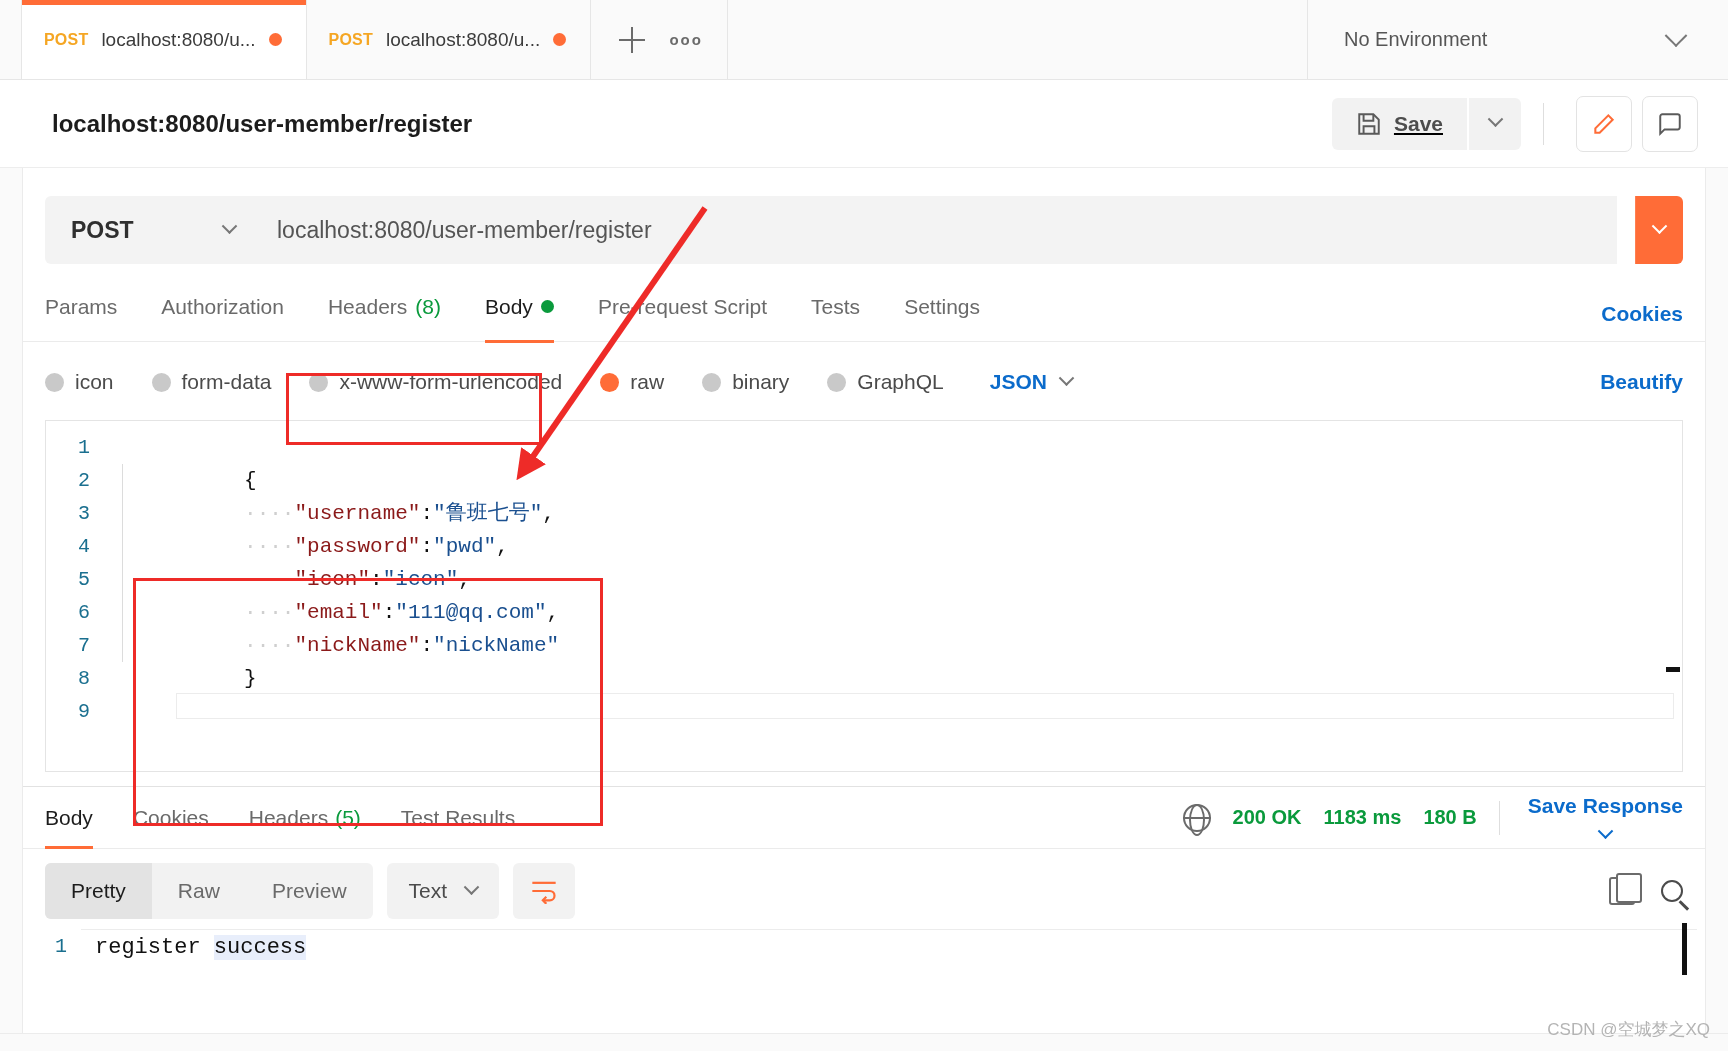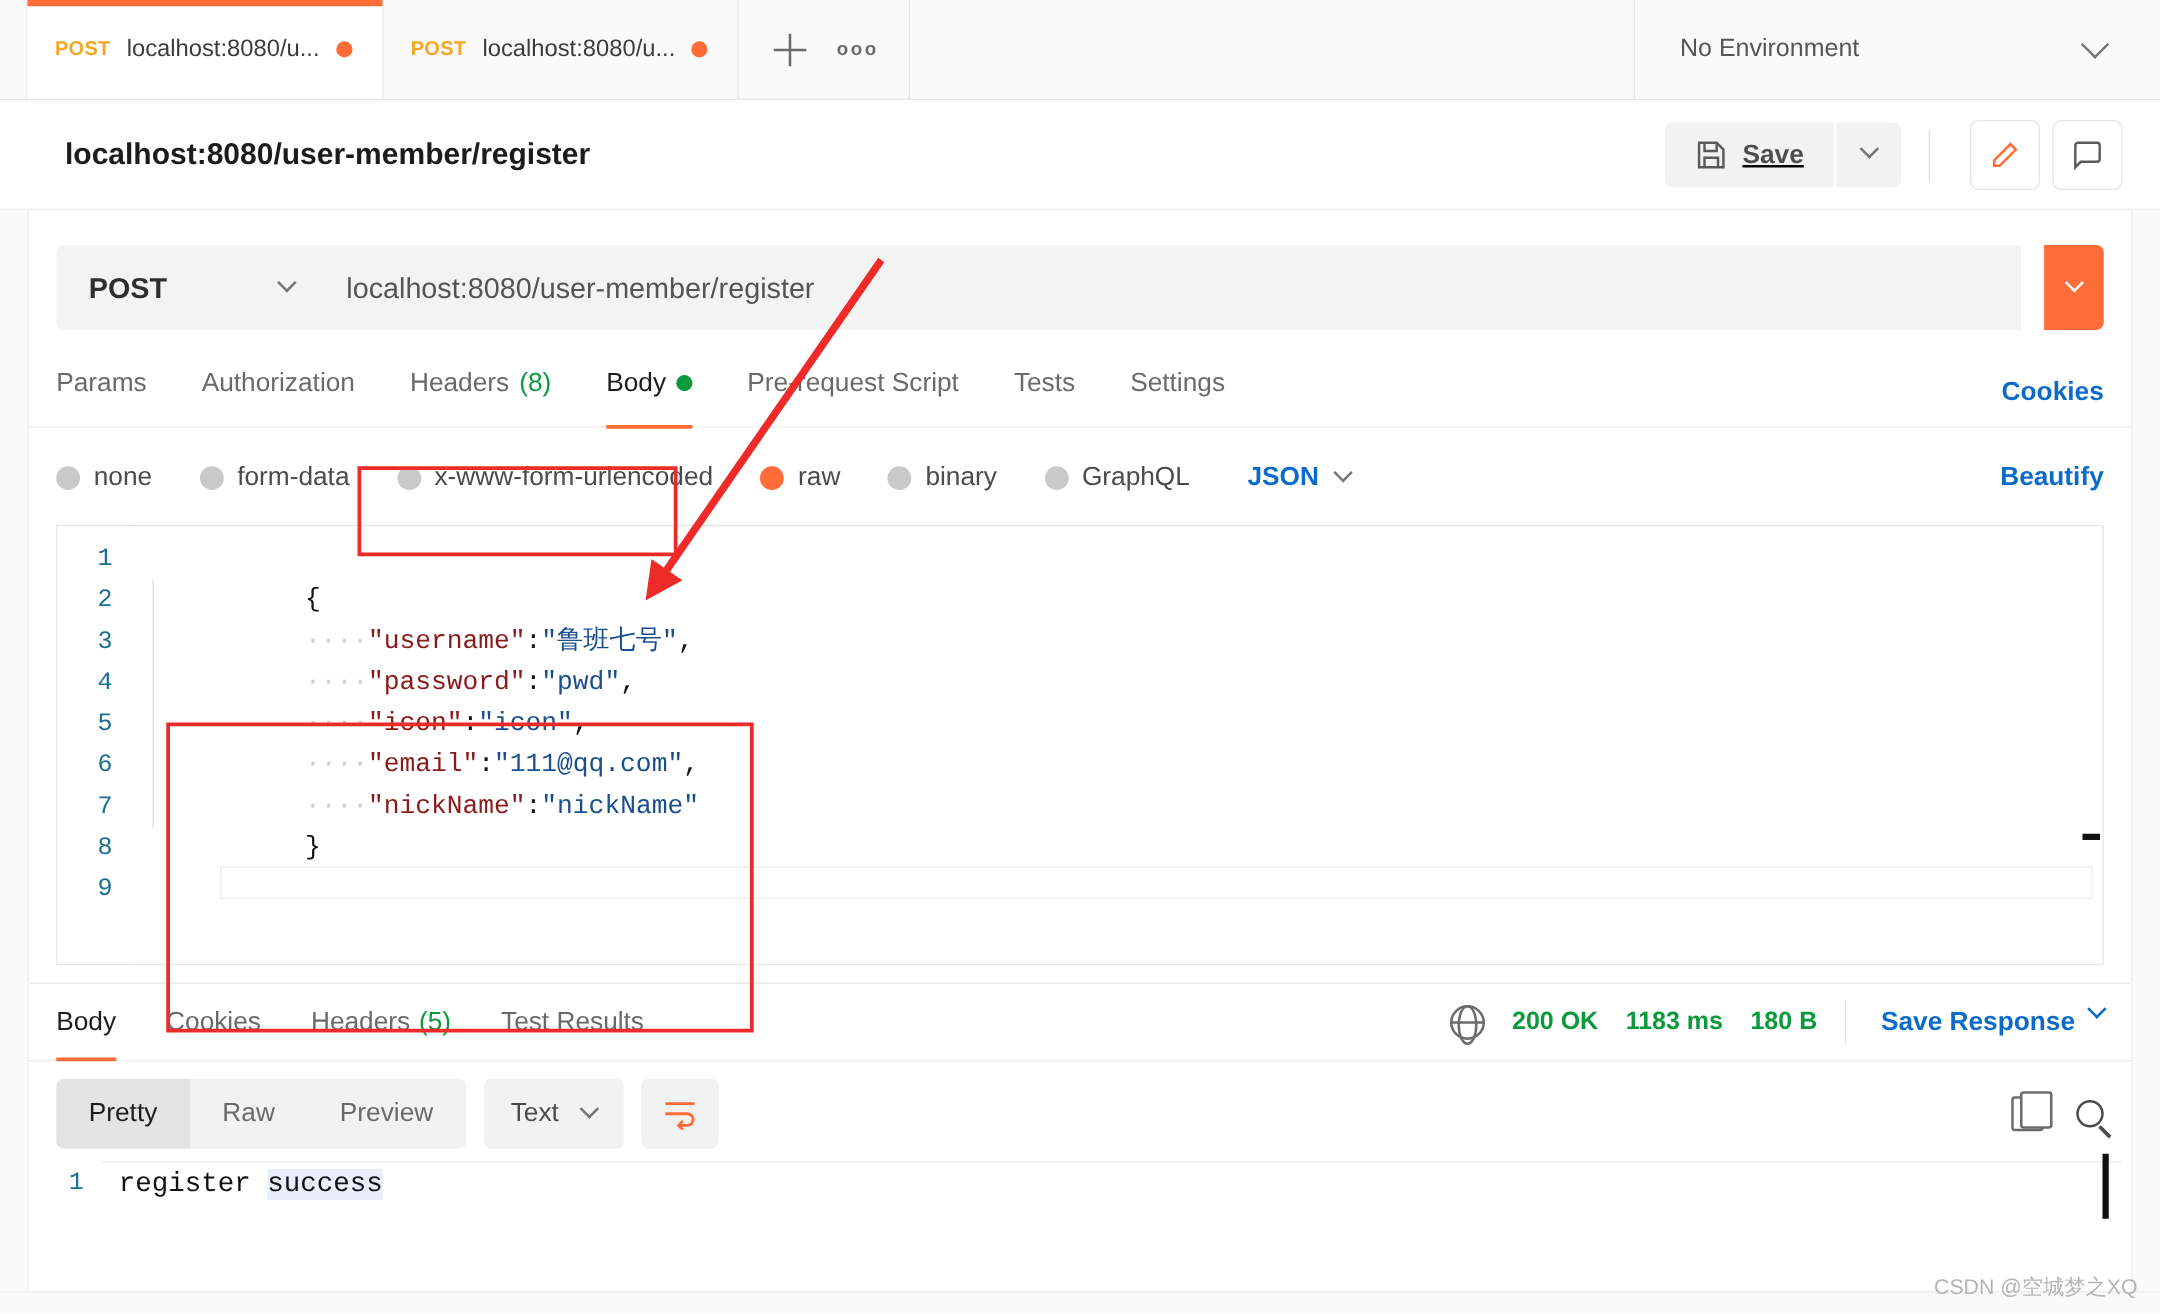--- a/index.html
+++ b/index.html
@@ -319,22 +319,23 @@
     border-radius: 50%;
   }
   .globe::after {
     content: ""; position: absolute; left: -2px; top: 50%;
     transform: translateY(-50%);
     width: 28px; height: 0; border-top: 2px solid #6b6b6b;
   }
   .stat { font-size: 20px; color: #0a9a3c; font-weight: 600; }
   .save-resp {
     font-size: 21px; color: #0b6bcb; font-weight: 700;
-    display: flex; align-items: flex-start; gap: 12px; cursor: pointer;
+    display: flex; align-items: center; gap: 12px; cursor: pointer;
     margin-left: 6px;
+    flex-direction: column;
   }
   .chev.blue { border-color: #0b6bcb; }
   .vsep2 { width: 1px; height: 34px; background: #dedede; }
 
   
   .resp-toolbar {
     display: flex; align-items: center;
     padding: 14px 22px 0 22px; gap: 14px;
   }
   .seg-group {
@@ -531,21 +532,21 @@
       </div>
       <div class="rtab">
         <span>Settings</span>
       </div>
       <div class="cookies-link">Cookies</div>
     </div>
 
     <div class="bodytypes">
       <label class="radio-item">
         <span class="radio"></span>
-        <span class="radio-label">none</span>
+        <span class="radio-label">icon</span>
       </label>
       <label class="radio-item">
         <span class="radio"></span>
         <span class="radio-label">form-data</span>
       </label>
       <label class="radio-item">
         <span class="radio"></span>
         <span class="radio-label">x-www-form-urlencoded</span>
       </label>
       <label class="radio-item">

